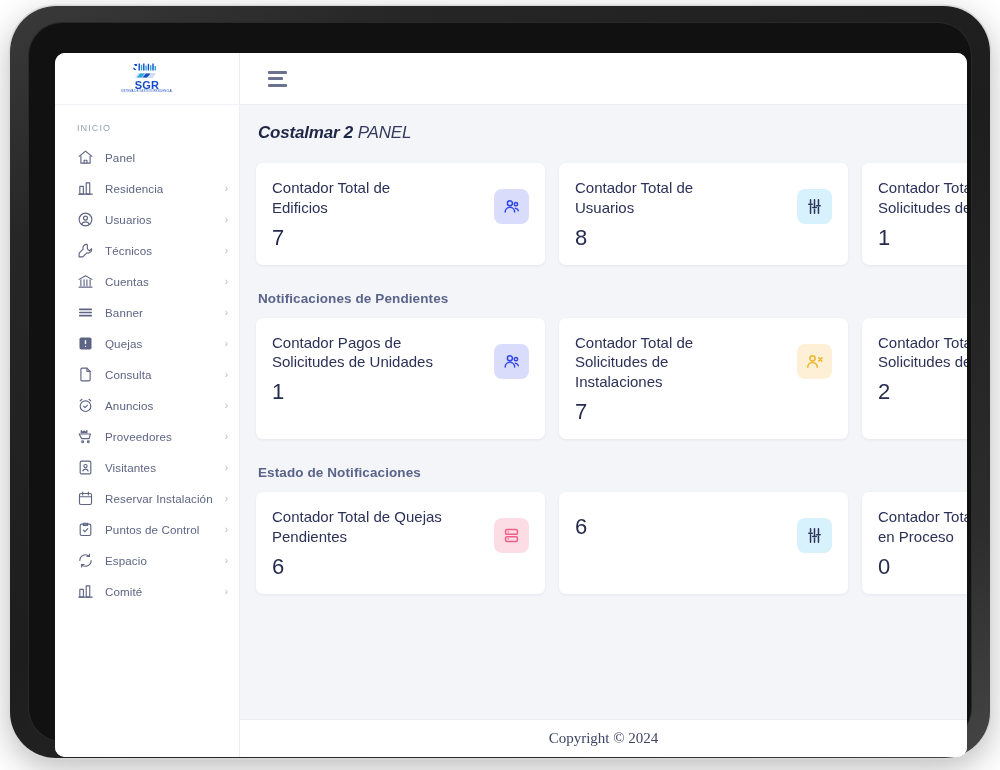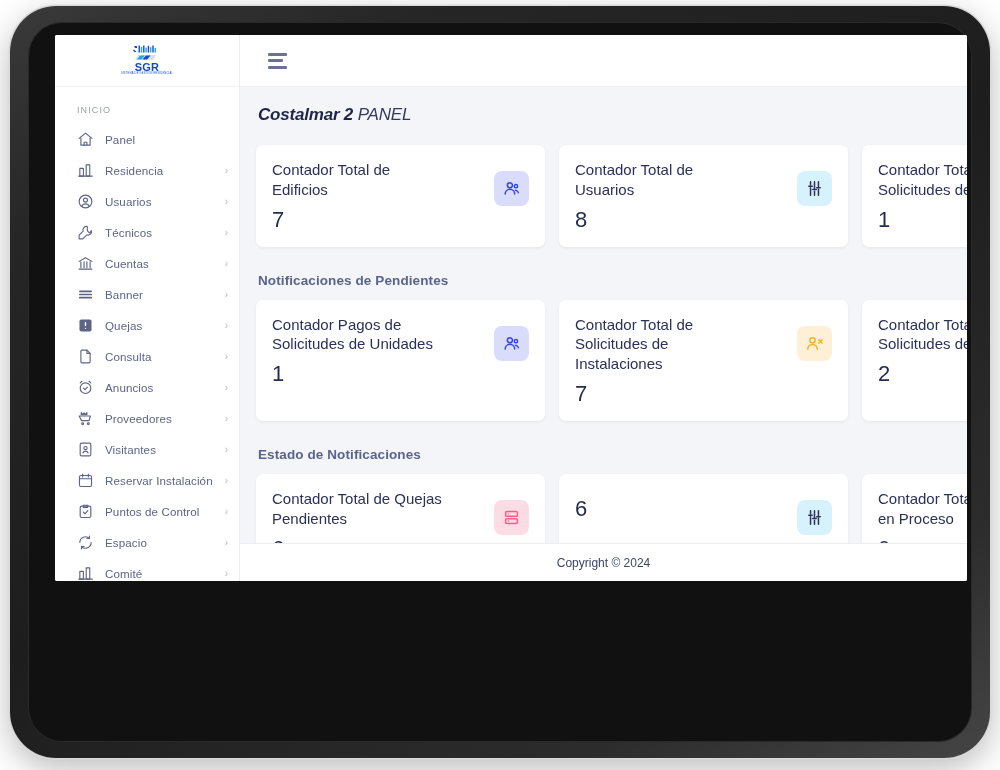--- a/index.html
+++ b/index.html
@@ -21,24 +21,24 @@
   }
   #device-inner-lip {
     position: absolute;
     left: 18px; top: 16px; right: 18px; bottom: 16px;
     border-radius: 34px;
     background: #111111;
     box-shadow: inset 0 0 0 1px rgba(255,255,255,.10);
   }
   #screen {
     position: absolute;
-    left: 45px; top: 29px;
-    width: 912px; height: 546px;
+    left: 45px; top: 47px;
+    width: 912px; height: 704px;
     background: #f4f5f9;
-    border-radius: 2px;
+    border-radius: 10px;
     overflow: hidden;
   }
 
   
   #sidebar {
     position: absolute; left: 0; top: 0;
     width: 185px; height: 100%;
     background: #ffffff;
     border-right: 1px solid #eceef4;
   }
@@ -165,21 +165,21 @@
   }
   .stat-icon svg { display:block; }
 
   
   #footer {
     position: absolute; left: 185px; bottom: 0; right: 0;
     height: 38px; background: #ffffff;
     border-top: 1px solid #eceef4;
     display: flex; align-items: center; justify-content: center;
   }
-  #footer-text { font-size: 12px; color: #3e4564; }
+  #footer-text { font-size: 15px; color: #3e4564; font-family: Liberation Serif, serif; }
 </style>
 </head>
 <body>
 
 <div id="device-frame">
   <div id="device-inner-lip"></div>
 
   <div id="screen">
 
     <aside id="sidebar">

